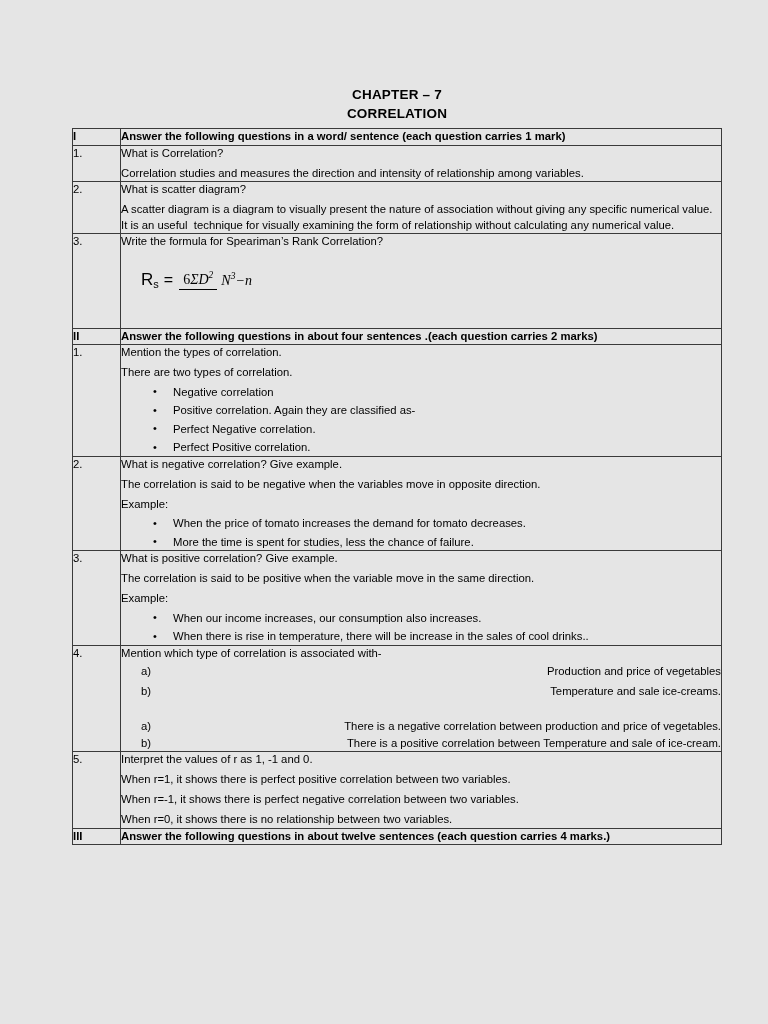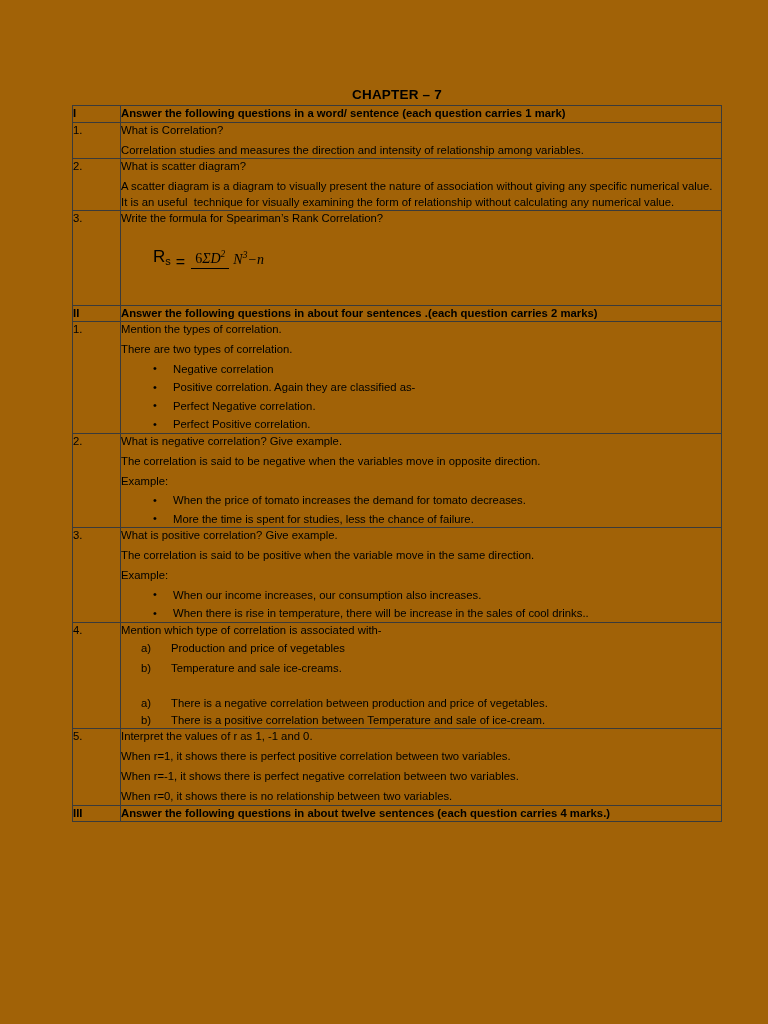--- a/index.html
+++ b/index.html
@@ -13,21 +13,21 @@
     font-family: "Liberation Sans", sans-serif;
     color: #000000;
     -webkit-font-smoothing: antialiased;
   }
 
   .page {
     position: relative;
     width: 768px;
     height: 1024px;
     box-sizing: border-box;
-    background: #a16207;
+    background: #e5e5e5;
     overflow: hidden;
   }
 
   .doc {
     position: absolute;
     left: 72px;
     top: 86px;
     width: 650px;
   }
 
@@ -90,20 +90,21 @@
     top: -0.5px;
     font-size: 11px;
   }
 
   
   ol.alpha {
     list-style: none;
     margin: 3px 0 0 0;
     padding: 0;
     counter-reset: al;
+    text-align: right;
   }
   ol.alpha li {
     position: relative;
     padding-left: 50px;
     line-height: 15.5px;
     margin-top: 4.5px;
     counter-increment: al;
   }
   ol.alpha li:first-child { margin-top: 0; }
   ol.alpha li::before {
@@ -116,24 +117,24 @@
   ol.alpha.tight li:first-child { margin-top: 0; }
   .gap { height: 16px; }
 
   
   .formula-wrap {
     height: 78px;
     position: relative;
   }
   .formula {
     position: absolute;
-    left: 32px;
+    left: 20px;
     top: 22px;
     display: flex;
-    align-items: flex-end;
+    align-items: flex-start;
     font-family: "Liberation Serif", serif;
   }
   .formula .lhs {
     font-family: "Liberation Sans", sans-serif;
     font-size: 17px;
     font-weight: normal;
   }
   .formula .lhs sub {
     font-size: 11px;
     vertical-align: -3px;
@@ -170,20 +171,21 @@
   .pad-row { padding-bottom: 14px; }
   .pad-row-lg { padding-bottom: 20px; }
 </style>
 </head>
 <body>
 
 <div class="page">
   <div class="doc">
 
     <div class="title title-1">CHAPTER – 7</div>
+    <div class="title title-2">CORRELATION</div>
 
     <table class="qtable">
       <colgroup>
           <col style="width:48px">
           <col>
         </colgroup>
       <tbody>
 
         <tr>
           <td class="num sec-num">I</td>

